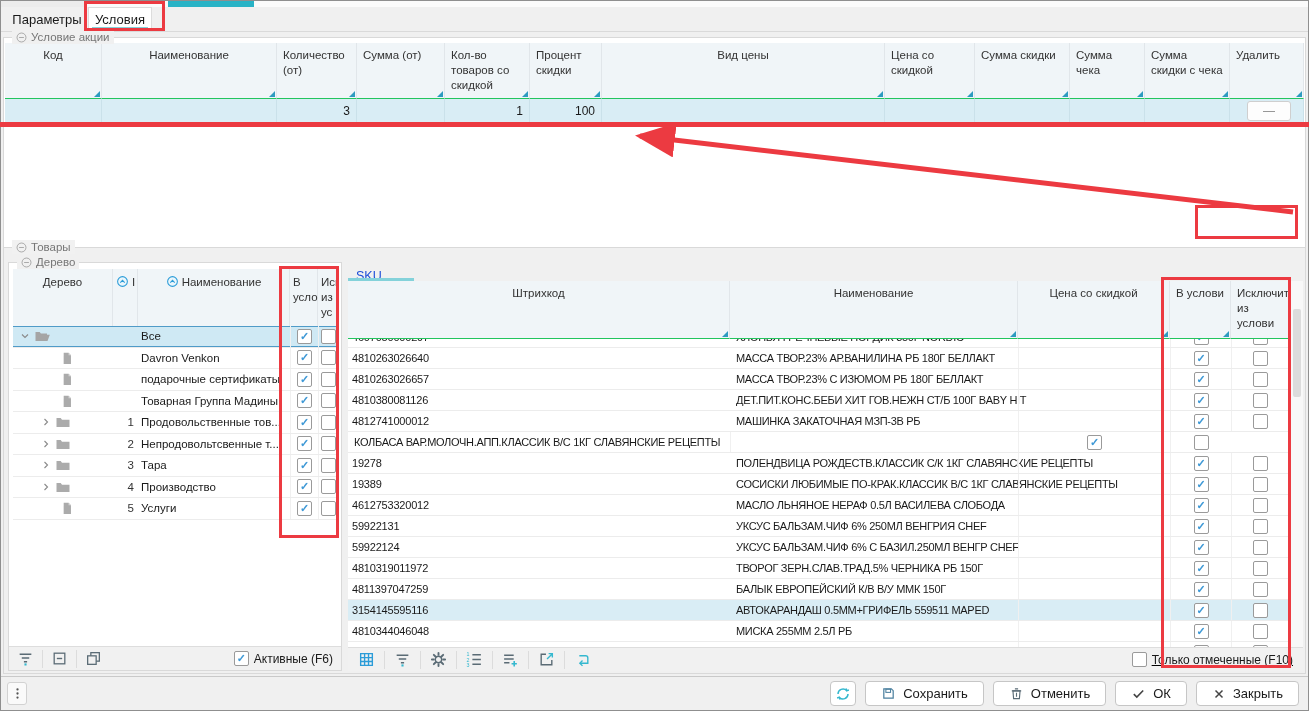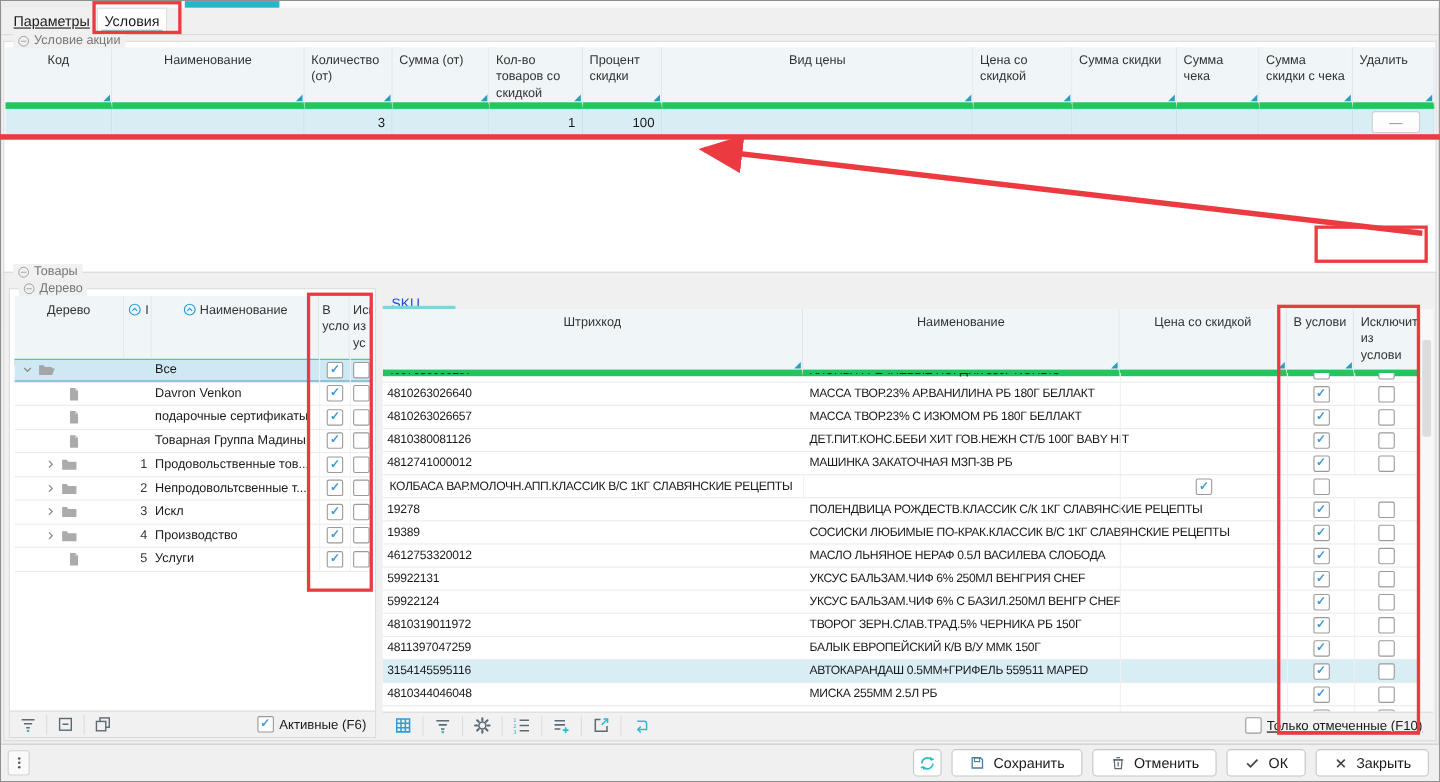--- a/index.html
+++ b/index.html
@@ -3,33 +3,33 @@
 <meta charset="utf-8">
 <style>
   html,body{margin:0;padding:0;background:#e4e4e4;font-family:"Liberation Sans",sans-serif;}
   .window{position:relative;width:1309px;height:711px;background:#f0f0f0;box-shadow:inset 0 0 0 1px #8f8f8f;overflow:hidden;}
   
   .topstrip{position:absolute;top:1px;left:1px;right:1px;height:6px;background:#fbfbfb;}
   .topstrip .grayseg{position:absolute;left:0;top:0;width:86px;height:6px;background:#ececec;}
   .topstrip .tealseg{position:absolute;left:167px;top:0;width:86px;height:6px;}
   
   .tab{position:absolute;top:7px;height:24px;display:flex;align-items:center;justify-content:center;font-size:13px;color:#1a1a1a;cursor:default;}
-  .tab.inactive{left:8px;width:78px;text-decoration:underline;}
+  .tab.inactive{left:8px;width:78px;}
   .tab.active{left:88px;width:64px;background:#fff;border:1px solid #dcdcdc;border-bottom:none;box-sizing:border-box;}
   .tab.active::after{content:"";position:absolute;left:3px;right:3px;bottom:1px;height:3px;background:#84d2da;}
   .tabline{position:absolute;top:31px;left:1px;right:1px;height:1px;background:#dadada;}
   
   .group{position:absolute;border:1px solid #d9d9d9;box-sizing:border-box;}
   .glabel{position:absolute;top:-8px;left:8px;background:#f0f0f0;padding:0 4px;font-size:11.5px;color:#767676;display:flex;gap:4px;align-items:center;z-index:3;line-height:14px;}
   .glabel .icn svg{display:block;}
   .cond-group{top:37px;left:3px;width:1303px;height:255px;background:#fff;}
   .goods-group{top:247px;left:3px;width:1303px;height:427px;background:#f0f0f0;}
   .tree-group{top:14px;left:4px;width:334px;bottom:2px;background:#fff;}
   
-  .hc{background:#f0f5f8;border-right:1px solid #e1e6ea;border-bottom:6px solid #22c55e;padding:5px 6px;font-size:11.5px;color:#333;position:relative;display:flex;align-items:flex-start;box-sizing:border-box;line-height:1.3;}
+  .hc{background:#f0f5f8;border-right:1px solid #e1e6ea;border-bottom:1px solid #22c55e;padding:5px 6px;font-size:11.5px;color:#333;position:relative;display:flex;align-items:flex-start;box-sizing:border-box;line-height:1.3;}
   .hc.tri::after{content:"";position:absolute;right:1px;bottom:1px;width:0;height:0;border-left:6px solid transparent;border-bottom:6px solid #2e9bc0;}
   .hc.center{justify-content:center;}
   
   .cond-table{position:absolute;top:5px;left:1px;right:1px;display:grid;grid-template-columns:97px 175px 80px 88px 85px 72px 283px 90px 95px 75px 85px 1fr;grid-template-rows:56px 24px;}
   .cc{background:#d9edf5;border-right:1px solid rgba(160,190,205,.25);display:flex;align-items:center;font-size:12px;color:#1a1a1a;box-sizing:border-box;padding:0 6px;}
   .cc.num{justify-content:flex-end;}
   .delbtn{margin-left:auto;margin-right:6px;width:44px;height:20px;background:#fdfdfd;border:1px solid #cfcfcf;border-radius:3px;color:#8a8a8a;font-size:12px;line-height:1;font-family:inherit;}
   .cond-toolbar{position:absolute;left:1px;right:1px;bottom:1px;height:32px;background:#f2f2f2;border-top:1px solid #e2e2e2;}
   .iconbar{display:flex;align-items:center;gap:7px;height:100%;padding-left:10px;}
   .icn{display:inline-flex;align-items:center;justify-content:center;}
@@ -408,21 +408,21 @@
                     <path d="M6 4l4 4-4 4" stroke="#8a8a8a" stroke-width="1.5" fill="none"></path>
                   </svg>
                 </span>
                 <span class="icn">
                   <svg width="16" height="14" viewBox="0 0 16 14">
                     <path d="M1.5 3h4.2l1.3 1.8H14.5V12H1.5z" fill="#ababab"></path>
                   </svg>
                 </span>
               </div>
               <div class="tr-cell tr-num">3</div>
-              <div class="tr-cell tr-name">Искл</div>
+              <div class="tr-cell tr-name">Тара</div>
               <div class="tr-cell tr-cb">
                 <span class="cb on">✓</span>
               </div>
               <div class="tr-cell tr-cb">
                 <span class="cb"></span>
               </div>
             </div>
             <div class="tree-row">
               <div class="tr-cell tr-tree">
                 <span class="spacer18"></span>

